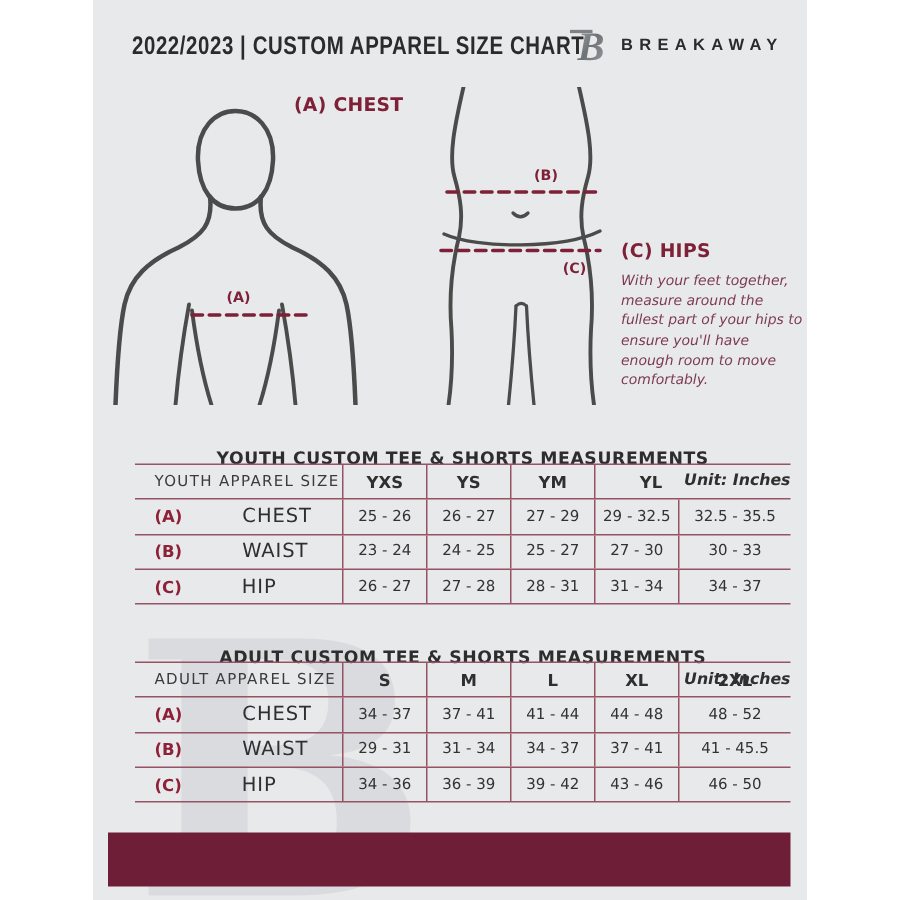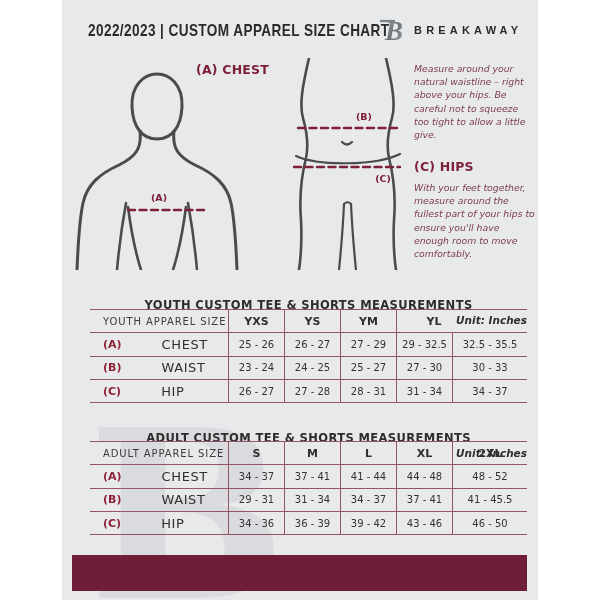--- a/index.html
+++ b/index.html
@@ -101,21 +101,20 @@
       <path class="dash" d="M 8 70 H 107"></path>
       <text x="74" y="62" text-anchor="middle">(B)</text>
       <path class="dash" d="M 4 109 H 110"></path>
       <text x="93" y="124" text-anchor="middle">(C)</text>
     </svg>
 
     <div class="instr" style="left:134px;top:62px;width:104px;">
       <h3>(A) CHEST</h3>
     </div>
     <div class="instr" style="left:352px;top:62px;width:122px;">
-      <p>Measure around your natural waistline – right above your hips. Be careful not to squeeze too tight to allow a little give.</p>
     </div>
     <div class="instr" style="left:352px;top:159px;width:122px;">
       <h3>(C) HIPS</h3>
       <p>With your feet together, measure around the fullest part of your hips to ensure you'll have enough room to move comfortably.</p>
     </div>
 
     <div class="watermark">B</div>
 
     <div class="tblock" style="top:274px;">
       <div class="ttitle">YOUTH CUSTOM TEE &amp; SHORTS MEASUREMENTS</div>

